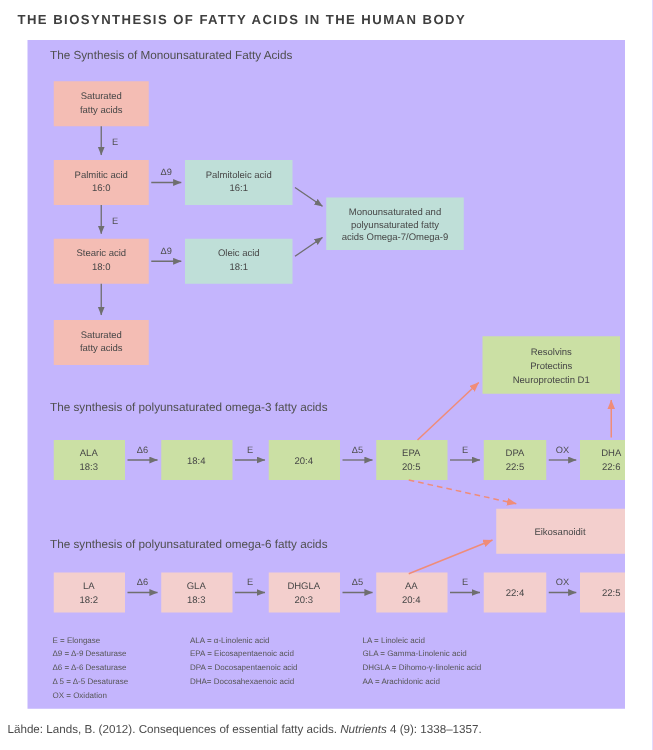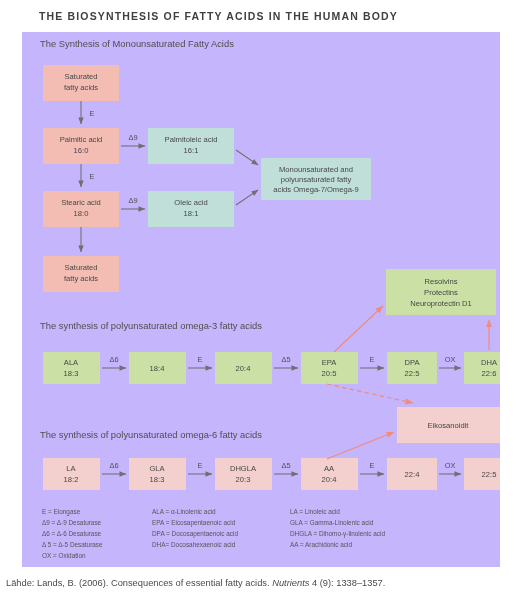--- a/index.html
+++ b/index.html
@@ -9,21 +9,20 @@
     background:#ffffff;
     font-family:"Liberation Sans", sans-serif;
     color:#4a4a4a;
     overflow:hidden;
   }
   #page-title {
     position:absolute; left:14px; top:10px;
     font-size:10.5px; font-weight:bold;
     letter-spacing:1.15px; color:#3f3f3f;
     white-space:nowrap;
-    margin-left:25px;
   }
   #panel {
     position:absolute; left:22px; top:32px;
     width:478px; height:535px;
     background:#c4b5fd;
   }
   #footer {
     position:absolute; left:6px; top:578px;
     font-size:9.3px; color:#4a4a4a; white-space:nowrap;
   }
@@ -212,13 +211,13 @@
     </g>
     <g>
       <text class="legend-text" x="268" y="482">LA = Linoleic acid</text>
       <text class="legend-text" x="268" y="493">GLA = Gamma-Linolenic acid</text>
       <text class="legend-text" x="268" y="504">DHGLA = Dihomo-γ-linolenic acid</text>
       <text class="legend-text" x="268" y="515">AA = Arachidonic acid</text>
     </g>
   </svg>
 </div>
 
-<div id="footer"><span>Lähde: Lands, B. (2006). Consequences of essential fatty acids. </span><i>Nutrients</i><span> 4 (9): 1338–1357.</span></div>
+<div id="footer"><span>Lähde: Lands, B. (2012). Consequences of essential fatty acids. </span><i>Nutrients</i><span> 4 (9): 1338–1357.</span></div>
 
 </body></html>

